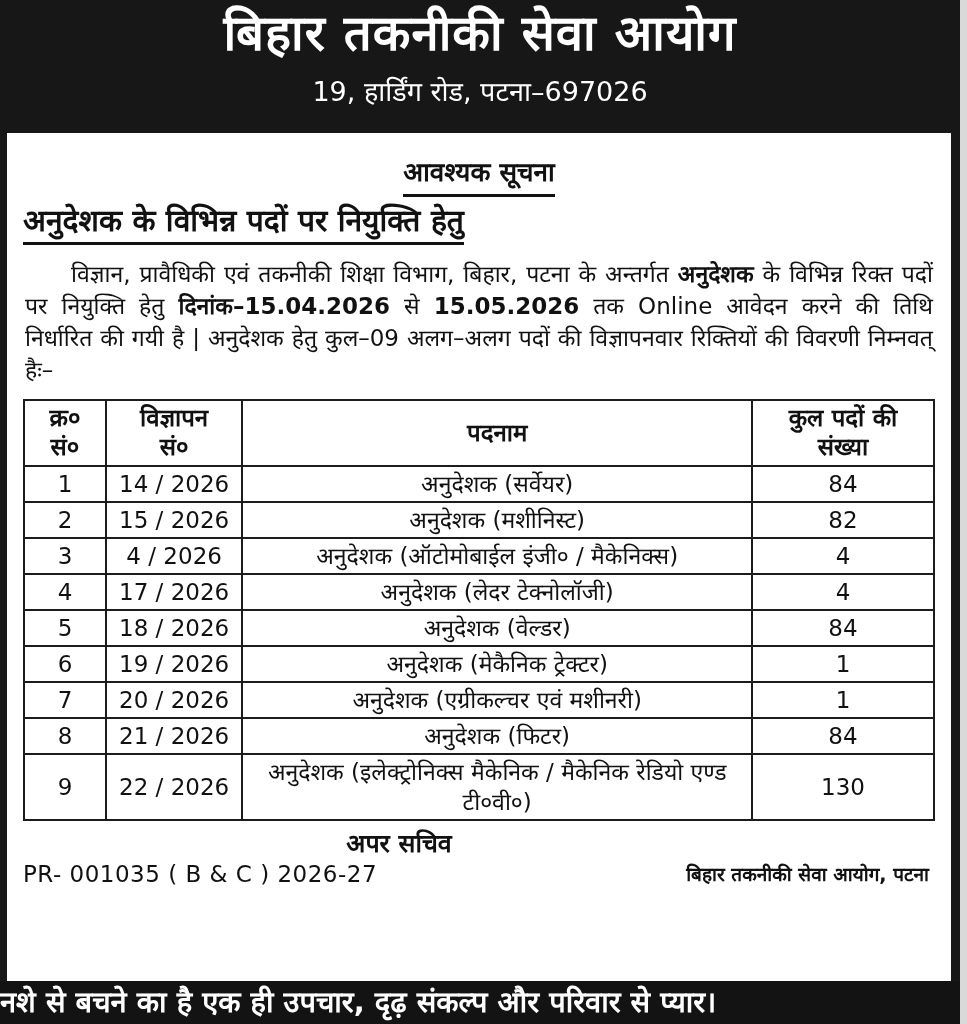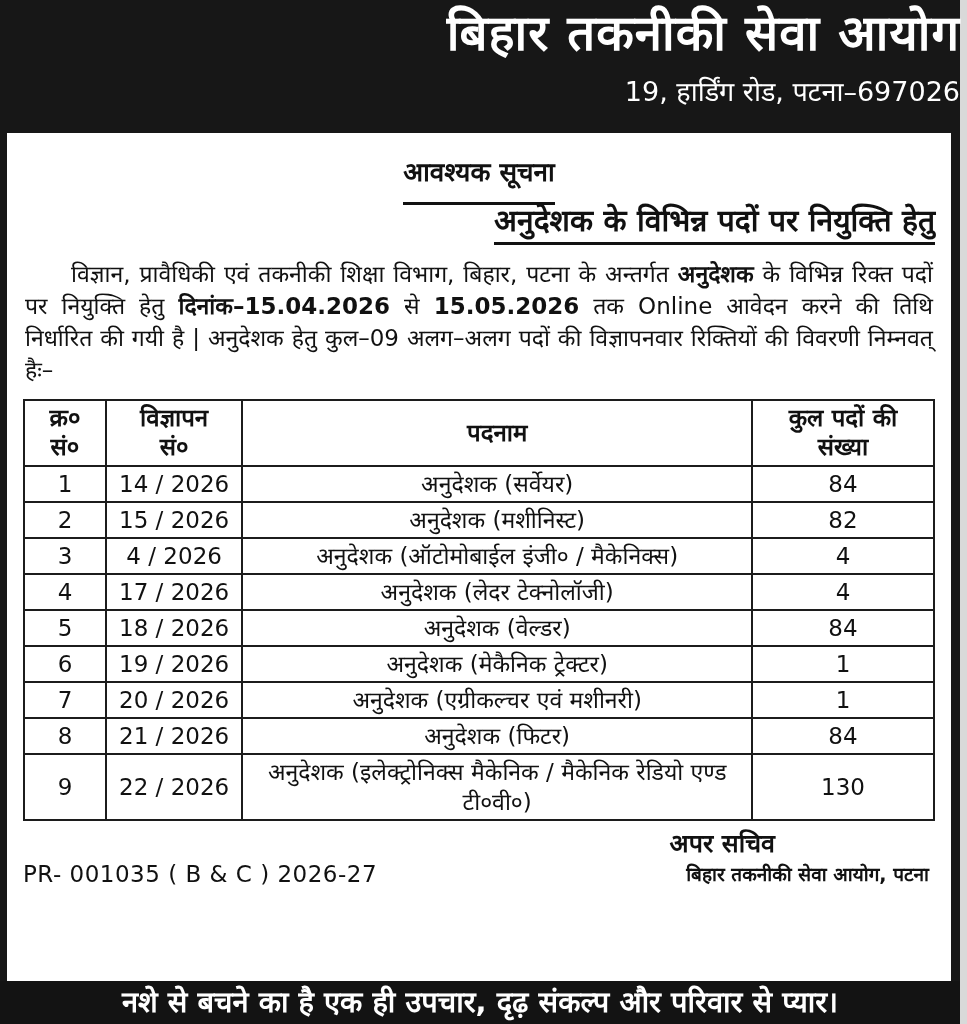--- a/index.html
+++ b/index.html
@@ -9,31 +9,31 @@
   *{box-sizing:border-box;}
   html,body{margin:0;padding:0;}
   body{
     width:967px;height:1024px;overflow:hidden;position:relative;
     background:var(--page_edge);
     font-family:"DejaVu Sans","Liberation Sans",sans-serif;
     color:var(--ink);
   }
   .page{position:absolute;left:0;top:0;width:960px;height:1024px;background:var(--header_bg);}
   
-  .header{height:133px;background:var(--header_bg);color:#fff;text-align:right;padding-top:1px;}
+  .header{height:133px;background:var(--header_bg);color:#fff;text-align:center;padding-top:1px;}
   .header-title{font-size:49px;font-weight:bold;line-height:66px;letter-spacing:1px;}
   .header-address{font-size:27px;line-height:38px;margin-top:6px;}
   
   .content{
     margin:0 9px 0 7px;height:848px;background:var(--paper);
     padding:16px 16px 0 16px;overflow:hidden;
   }
   .h-small{text-align:center;font-size:26px;font-weight:bold;margin:4px 0 10px 0;}
-  .h-small span{border-bottom:3px solid var(--ink);padding-bottom:15px;}
-  .h-large{text-align:right;font-size:30px;font-weight:bold;margin:10px 0 18px 0;}
+  .h-small span{border-bottom:3px solid var(--ink);padding-bottom:7px;}
+  .h-large{text-align:left;font-size:30px;font-weight:bold;margin:10px 0 18px 0;}
   .h-large span{border-bottom:3px solid var(--ink);padding-bottom:4px;}
   .intro{
     font-size:23px;line-height:32px;text-align:justify;margin:0 2px;
     text-indent:46px;
   }
   .intro b{font-weight:bold;}
   
   table.vacancy{
     width:100%;border-collapse:collapse;margin-top:13px;
     font-size:23px;
@@ -46,28 +46,28 @@
   .vacancy th .hline{display:block;}
   .vacancy td{line-height:30px;}
   .col-sn{width:9%;}
   .col-adv{width:15%;}
   .col-post{width:56%;}
   .col-total{width:20%;}
   
   .after-table{font-size:23px;line-height:33px;text-align:justify;margin-top:13px;}
   .after-table .lat{font-weight:bold;font-size:24px;}
   .after-table b{font-weight:bold;}
-  .sign1{text-align:right;font-size:25px;font-weight:bold;padding-right:160px;margin-top:4px;}
+  .sign1{text-align:center;font-size:25px;font-weight:bold;padding-right:160px;margin-top:4px;}
   .pr-row{display:flex;justify-content:space-between;align-items:center;margin-top:2px;}
   .pr-num{font-size:23px;letter-spacing:.5px;}
   .sign2{font-size:19px;font-weight:bold;padding-right:6px;}
   
   .banner{
     height:43px;background:var(--banner_bg);color:#fff;
-    text-align:center;font-size:29px;font-weight:bold;line-height:43px;
+    font-size:29px;font-weight:bold;line-height:43px;
   }
 </style>
 </head>
 <body>
 
 <div class="page">
 
   <div class="header">
     <div class="header-title">बिहार तकनीकी सेवा आयोग</div>
     <div class="header-address">19, हार्डिंग रोड, पटना–697026</div>

